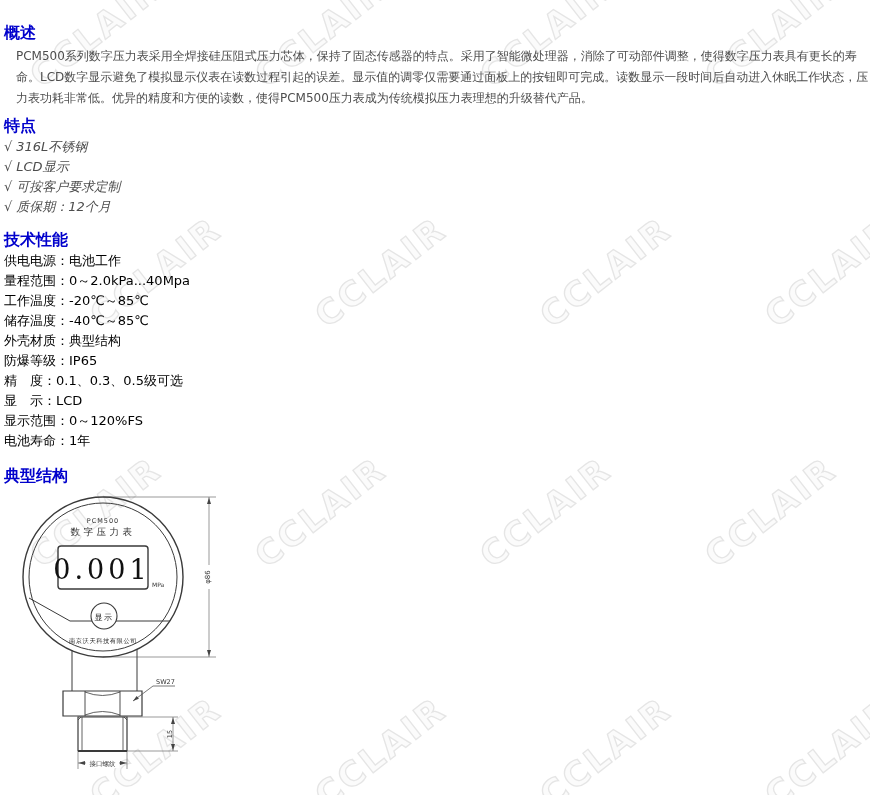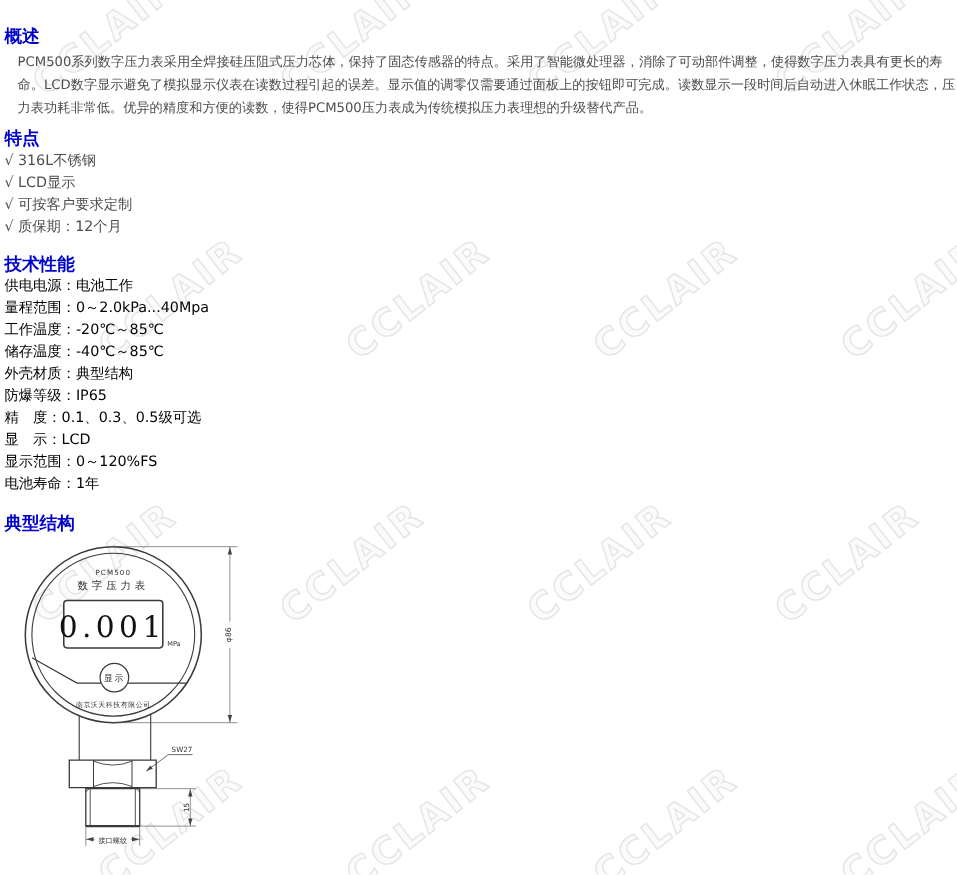--- a/index.html
+++ b/index.html
@@ -19,21 +19,21 @@
   #content{position:relative;z-index:1;padding:4px 4px 0 4px;}
   h2.sec{
     font-size:16px;line-height:18px;font-weight:bold;color:#0101cc;
     margin:0;padding:0;
   }
   #overview-heading{margin-top:20px;}
   .overview-text{
     font-size:12px;line-height:21px;margin:4px 0 8px 12px;color:#4d4d4d;
     width:862px;
   }
-  .feat-list{margin:2px 0 14px 0;}
+  .feat-list{margin:2px 0 14px 0;font-style:italic;}
   .feat-line{font-size:13px;line-height:20px;color:#4d4d4d;}
   .feat-line .mark{margin-right:4px;}
   .spec-list{margin:2px 0 16px 0;}
   .spec-line{font-size:13px;line-height:20px;color:#000000;white-space:pre;}
   #drawing-wrap{margin:4px 0 0 11px;}
   svg text{font-family:"DejaVu Sans",sans-serif;}
   .lcd-num{font-family:"DejaVu Serif","Liberation Serif",serif;}
 </style>
 </head>
 <body>

